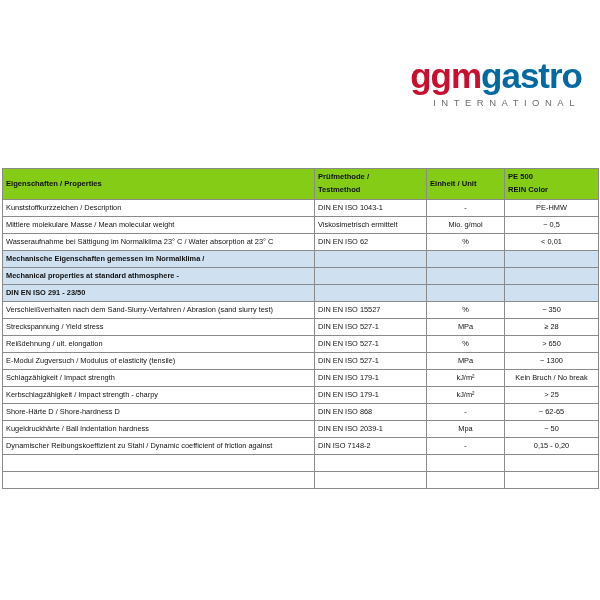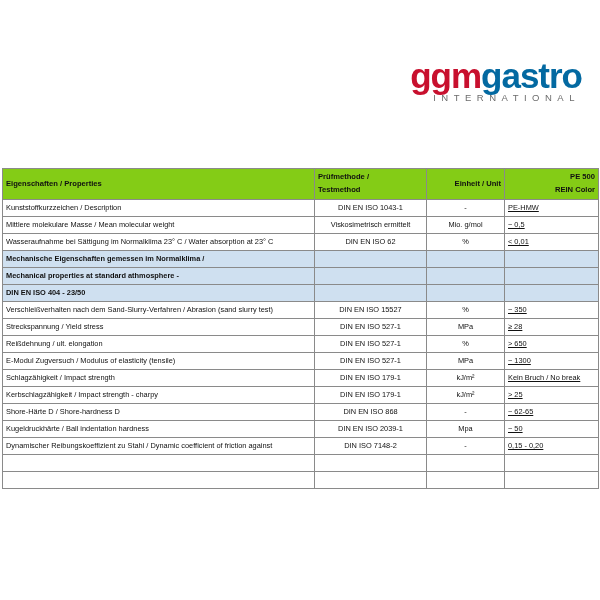--- a/index.html
+++ b/index.html
@@ -26,20 +26,21 @@
   }
   .logo-main {
     font-size: 35px;
     font-weight: bold;
     letter-spacing: -1px;
     white-space: nowrap;
   }
   .logo-ggm { color: #c8102e; }
   .logo-gastro { color: #0369a1; }
   .logo-sub {
+    margin-top: 5px;
     font-size: 9.5px;
     letter-spacing: 5.5px;
     color: #6d6d6d;
     padding-right: 2px;
   }
   
   table.spec {
     position: absolute;
     left: 2px;
     top: 168px;
@@ -68,24 +69,24 @@
     height: 34px;
   }
   .hdr .two-line { line-height: 1.7; }
   .section td {
     background: #cfe0f0;
     font-weight: bold;
     height: 15px;
   }
   .section-3 td { height: 15px; }
   .empty td { height: 13px; border: 1px solid #8a8a8a; }
-  .val { text-align: left; text-decoration: underline; }
+  .val { text-align: center; }
   .unit { text-align: center; }
-  .meth { text-align: center; }
-  .hdr-val { text-align: right; }
+  .meth { }
+  .hdr-val { text-align: left; }
 </style>
 </head>
 <body>
 
 <div class="page">
 
   <div class="logo-block">
     <div class="logo-main"><span class="logo-ggm">ggm</span><span class="logo-gastro">gastro</span></div>
     <div class="logo-sub">INTERNATIONAL</div>
   </div>
@@ -136,21 +137,21 @@
         <td></td>
         <td></td>
       </tr>
       <tr class="section">
         <td>Mechanical properties at standard athmosphere -</td>
         <td></td>
         <td></td>
         <td></td>
       </tr>
       <tr class="section section-3">
-        <td>DIN EN ISO 404 - 23/50</td>
+        <td>DIN EN ISO 291 - 23/50</td>
         <td></td>
         <td></td>
         <td></td>
       </tr>
 
       <tr>
         <td>Verschleißverhalten nach dem Sand-Slurry-Verfahren / Abrasion (sand slurry test)</td>
         <td class="meth">DIN EN ISO 15527</td>
         <td class="unit">%</td>
         <td class="val">~ 350</td>

